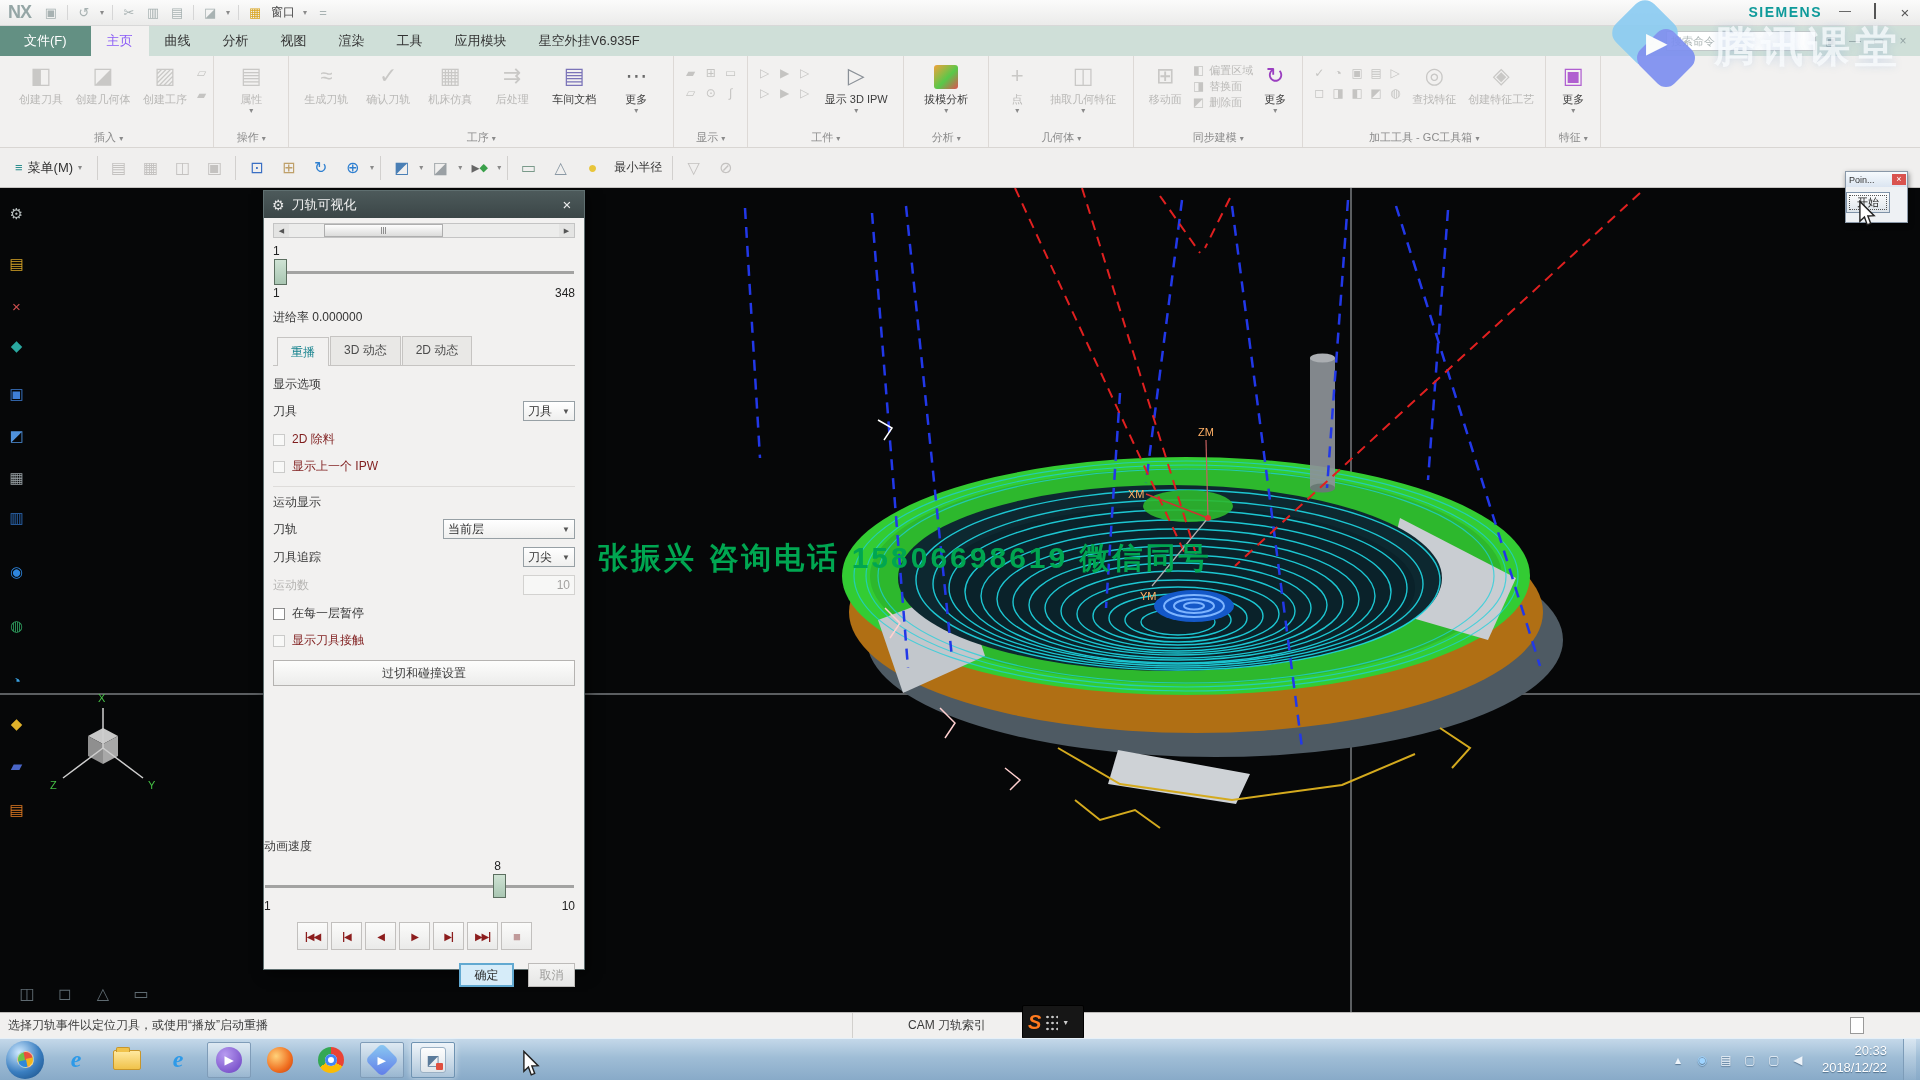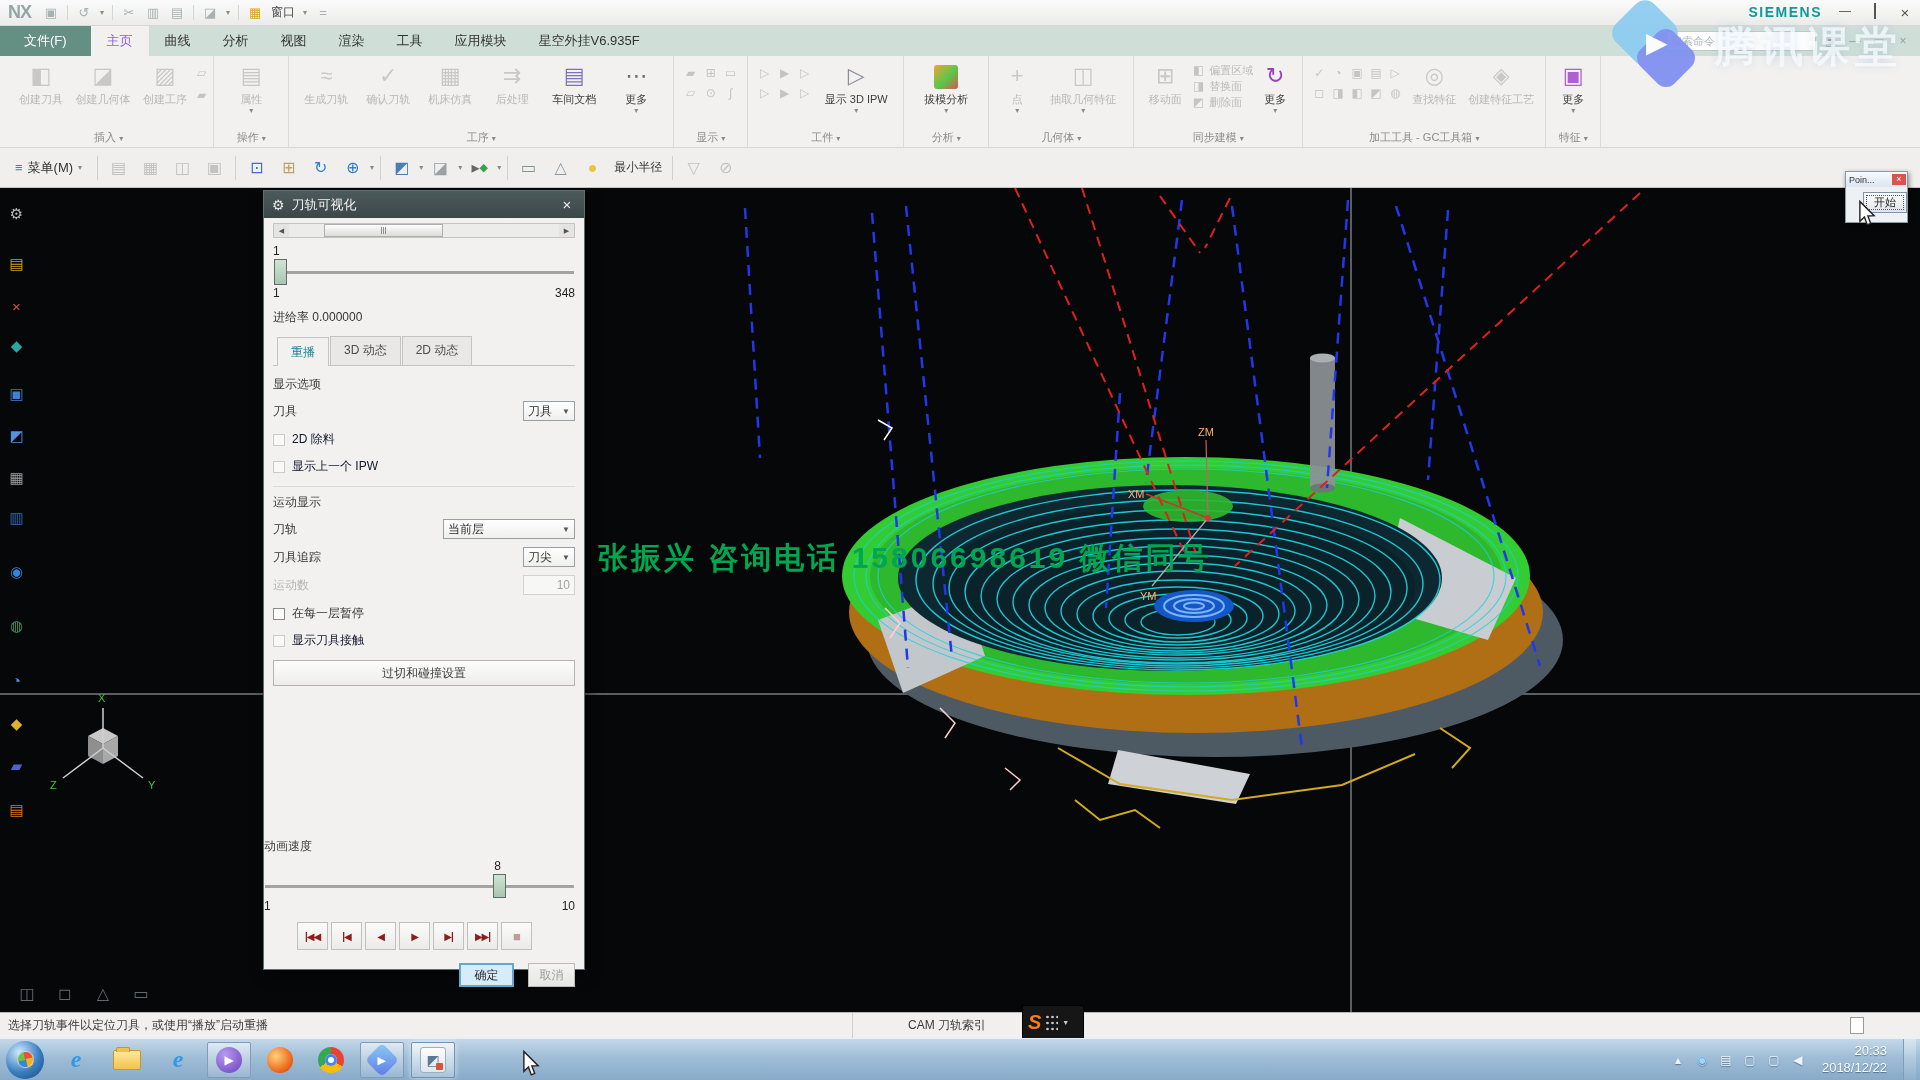--- a/index.html
+++ b/index.html
@@ -90,38 +90,38 @@
   .sect{margin-top:10px;color:#3e3e3e}
   .drow{display:flex;justify-content:space-between;align-items:center;margin-top:8px}
   .drow .rl{color:#333}
   .drow .rl.dis{color:#b6b5b3}
   .dd{height:20px;border:1px solid #97a0a5;background:linear-gradient(#fff,#efefee);display:flex;align-items:center;justify-content:space-between;padding:0 4px;gap:6px;font-size:12px;color:#2f2f2f}
   .dd .ddc{font-size:8px;color:#555}
   .numbox{width:52px;height:20px;border:1px solid #d3d2d0;background:#f7f7f6;color:#a3a2a0;text-align:right;padding:0 4px;line-height:18px}
   .cbrow{display:flex;align-items:center;gap:7px;margin-top:10px}
   .cbx{width:12px;height:12px;border:1px solid #8b8b8b;background:#fff}
   .cbrow.dis .cbx{border-color:#cbcbca;background:#f8f8f7}
-  .cbrow.dis .cbl{color:#0f172a}
+  .cbrow.dis .cbl{color:#7f1d1d}
   .dsep{border-top:1px solid #dedcda;margin-top:11px}
   .bigbtn2{margin-top:11px;width:100%;height:26px;border:1px solid #b5b3b1;background:linear-gradient(#fdfdfc,#ececeb);color:#3c3c3c;font-size:12px;display:flex;align-items:center;justify-content:center}
   .anim{position:absolute;left:0;right:9px;top:620px}
   .spdval{position:relative;height:15px;margin-top:4px}
   .spdval span{position:absolute;left:74%;color:#222}
   .pbrow{display:flex;gap:3px;margin-top:9px;margin-left:33px}
   .pb{width:31px;height:28px;border:1px solid #c2c0be;background:linear-gradient(#fbfbfa,#eaeae9);color:#8c1d1d;font-size:10px;font-weight:bold;display:flex;align-items:center;justify-content:center;letter-spacing:-1px}
   .pb.stop{color:#c09a9a;font-size:13px}
   .okrow{display:flex;justify-content:flex-end;gap:14px;margin-top:13px}
   .okbtn{width:55px;height:24px;background:#d6ecf9;border:2px solid #62a9d1;color:#2e2e2e;display:flex;align-items:center;justify-content:center}
   .cancelbtn{width:47px;height:24px;background:linear-gradient(#f4f4f3,#e6e6e5);border:1px solid #bdbbb9;color:#9d9c9a;display:flex;align-items:center;justify-content:center}
 
   
   .poin{position:absolute;left:1845px;top:171px;width:63px;height:52px;background:#eef1f4;border:1px solid #8a98a8;box-shadow:1px 2px 5px rgba(0,0,0,.45);z-index:40}
   .ptitle{height:15px;background:linear-gradient(#f6fafd,#dbe5f1);display:flex;align-items:center;font-size:9px;color:#333;padding-left:3px}
   .pclose{margin-left:auto;width:14px;height:11px;background:#d9534f;color:#fff;font-size:9px;line-height:10px;text-align:center;margin-right:1px}
-  .pbody{display:flex;justify-content:flex-end;padding-top:5px}
+  .pbody{display:flex;justify-content:flex-start;padding-top:5px}
   .start-btn{width:44px;height:21px;font-size:11px;color:#222;background:linear-gradient(#fefefe,#dde4ea);border:1px solid #7f93a8;outline:1px dotted #555;outline-offset:-4px;display:flex;align-items:center;justify-content:center}
 
   
   .tx{position:absolute;top:6px;right:18px;display:flex;align-items:center;gap:12px;z-index:60;opacity:.92;pointer-events:none}
   .txlogo{position:relative;width:88px;height:82px}
   .txlogo .d1{position:absolute;left:4px;top:0;width:54px;height:54px;border-radius:13px;transform:rotate(45deg);background:#8cccf2}
   .txlogo .d2{position:absolute;left:28px;top:28px;width:48px;height:48px;border-radius:12px;transform:rotate(45deg);background:#7d8ff0}
   .txlogo .play{position:absolute;left:32px;top:20px;color:#fff;font-size:28px}
   .txname{font-size:42px;font-weight:bold;color:rgba(250,252,255,.8);letter-spacing:5px;text-shadow:0 0 8px rgba(140,170,210,.4)}
 

